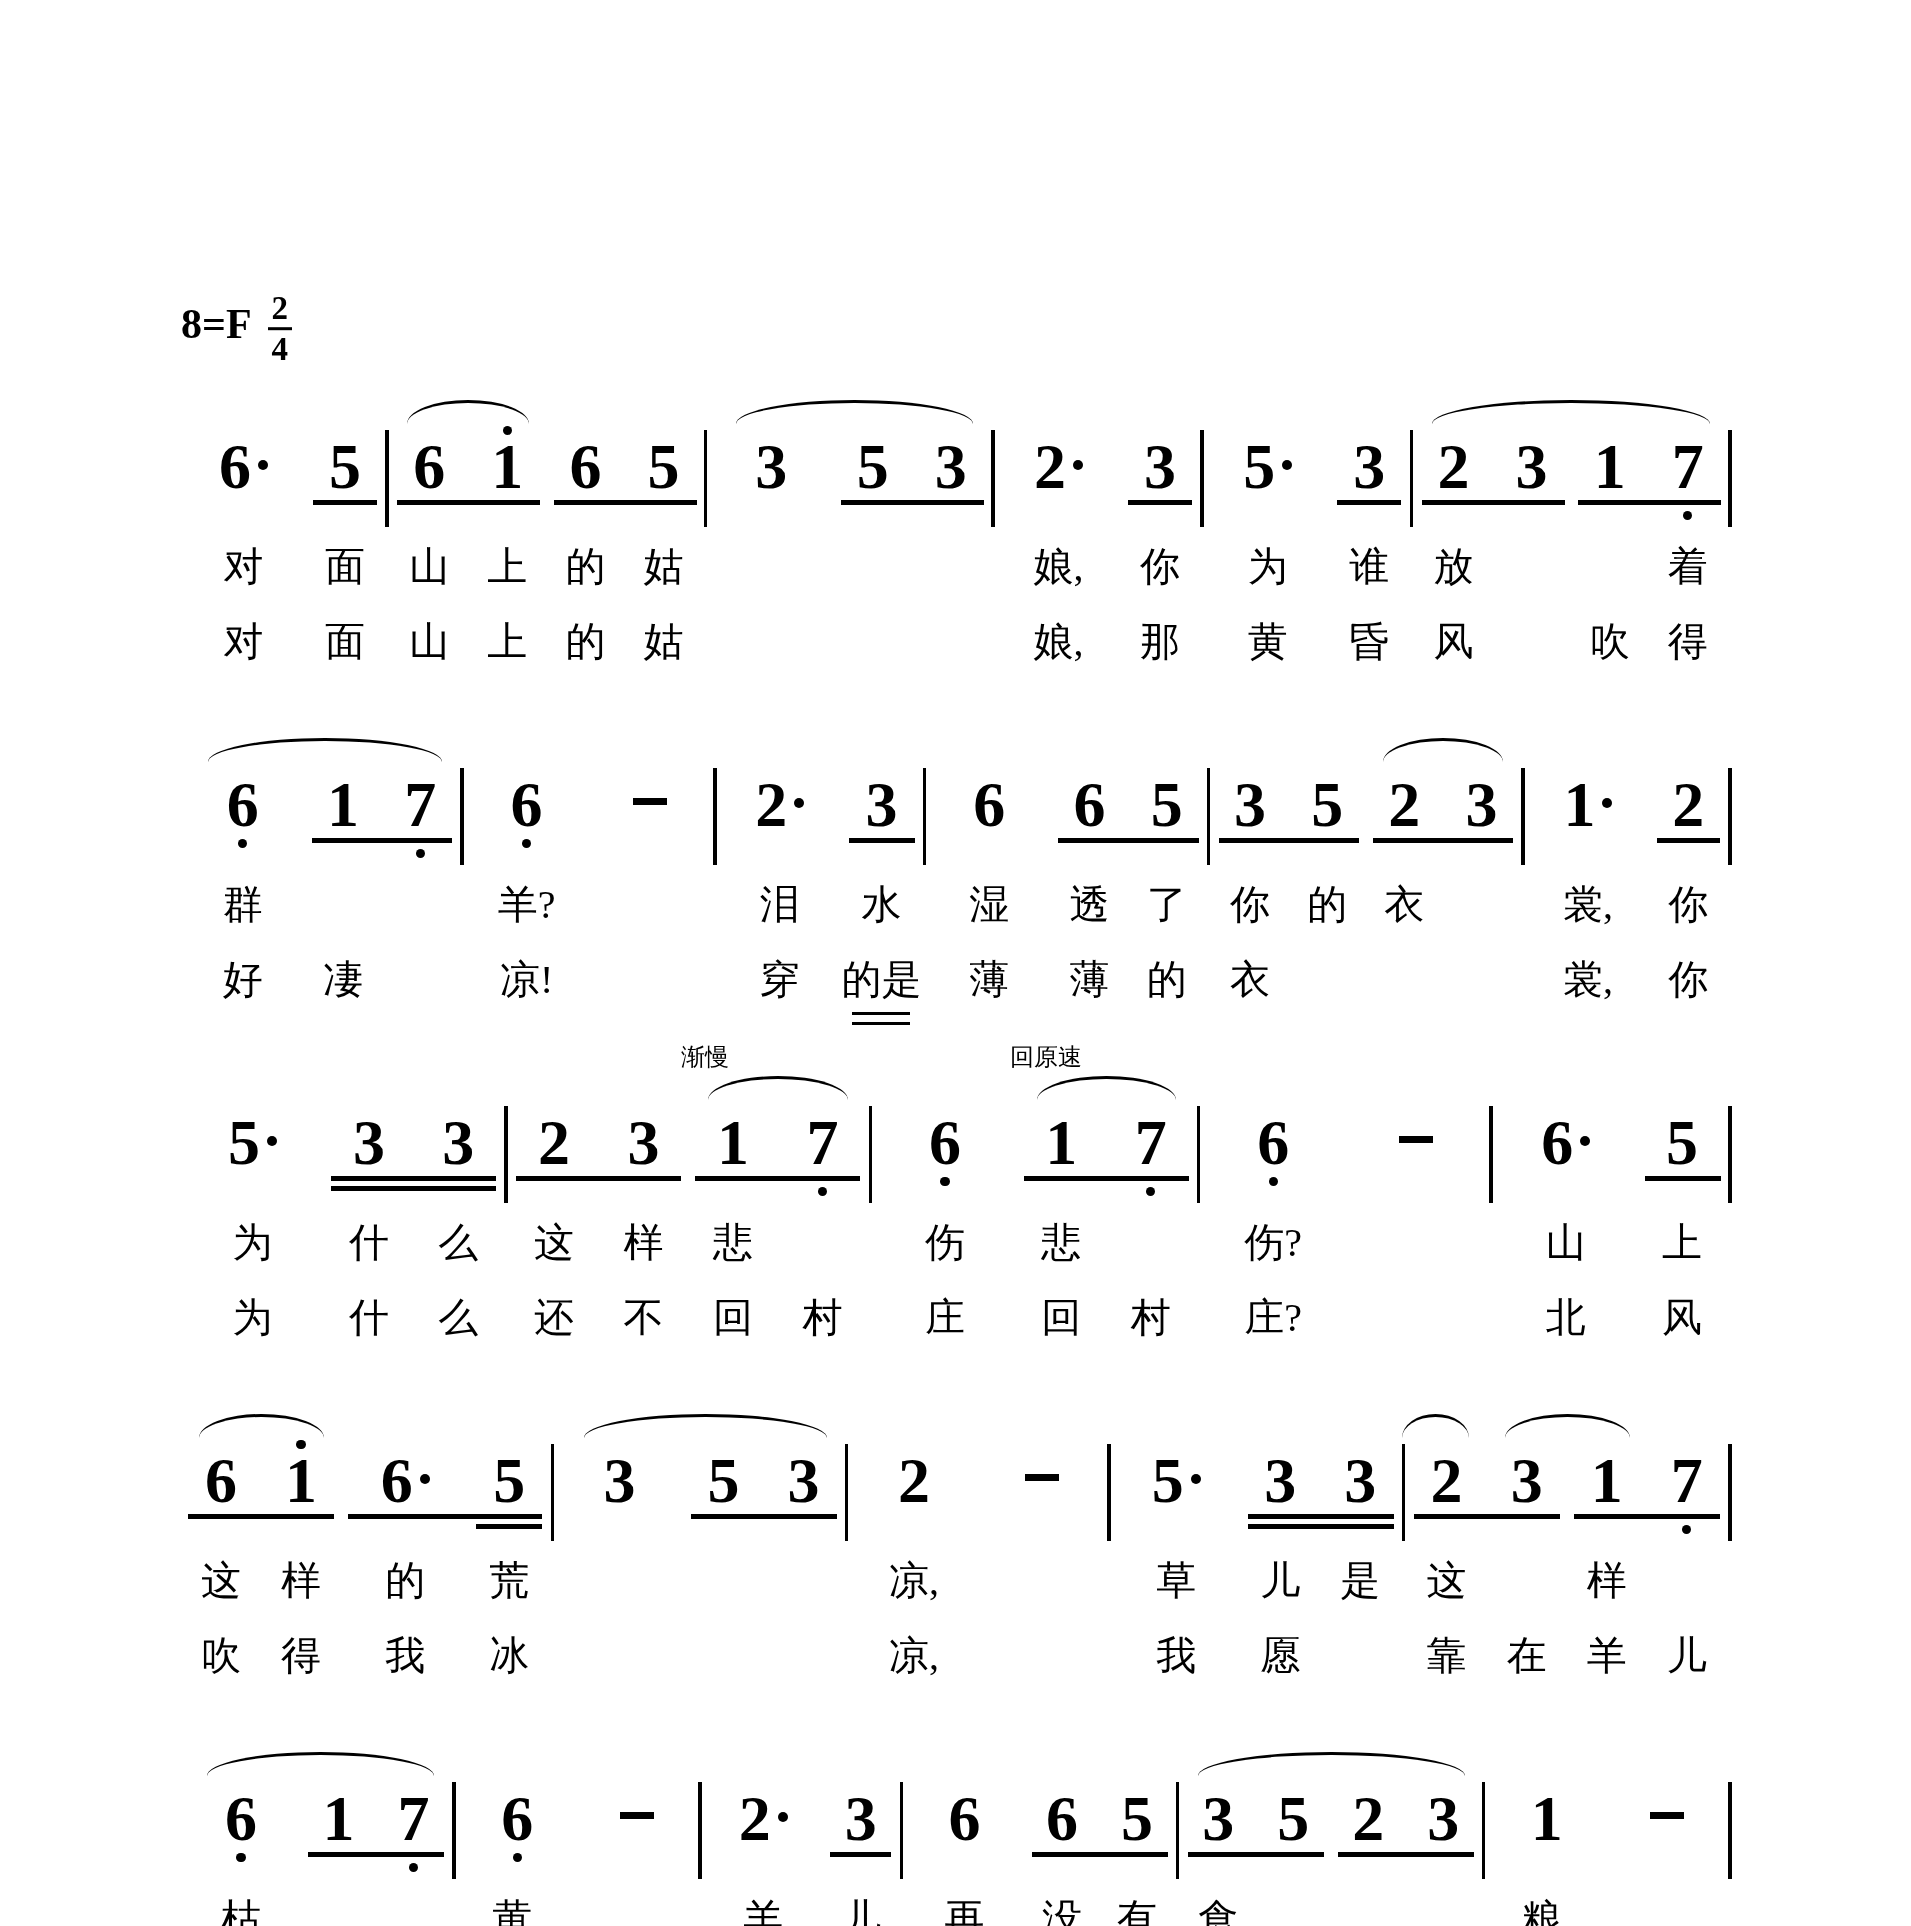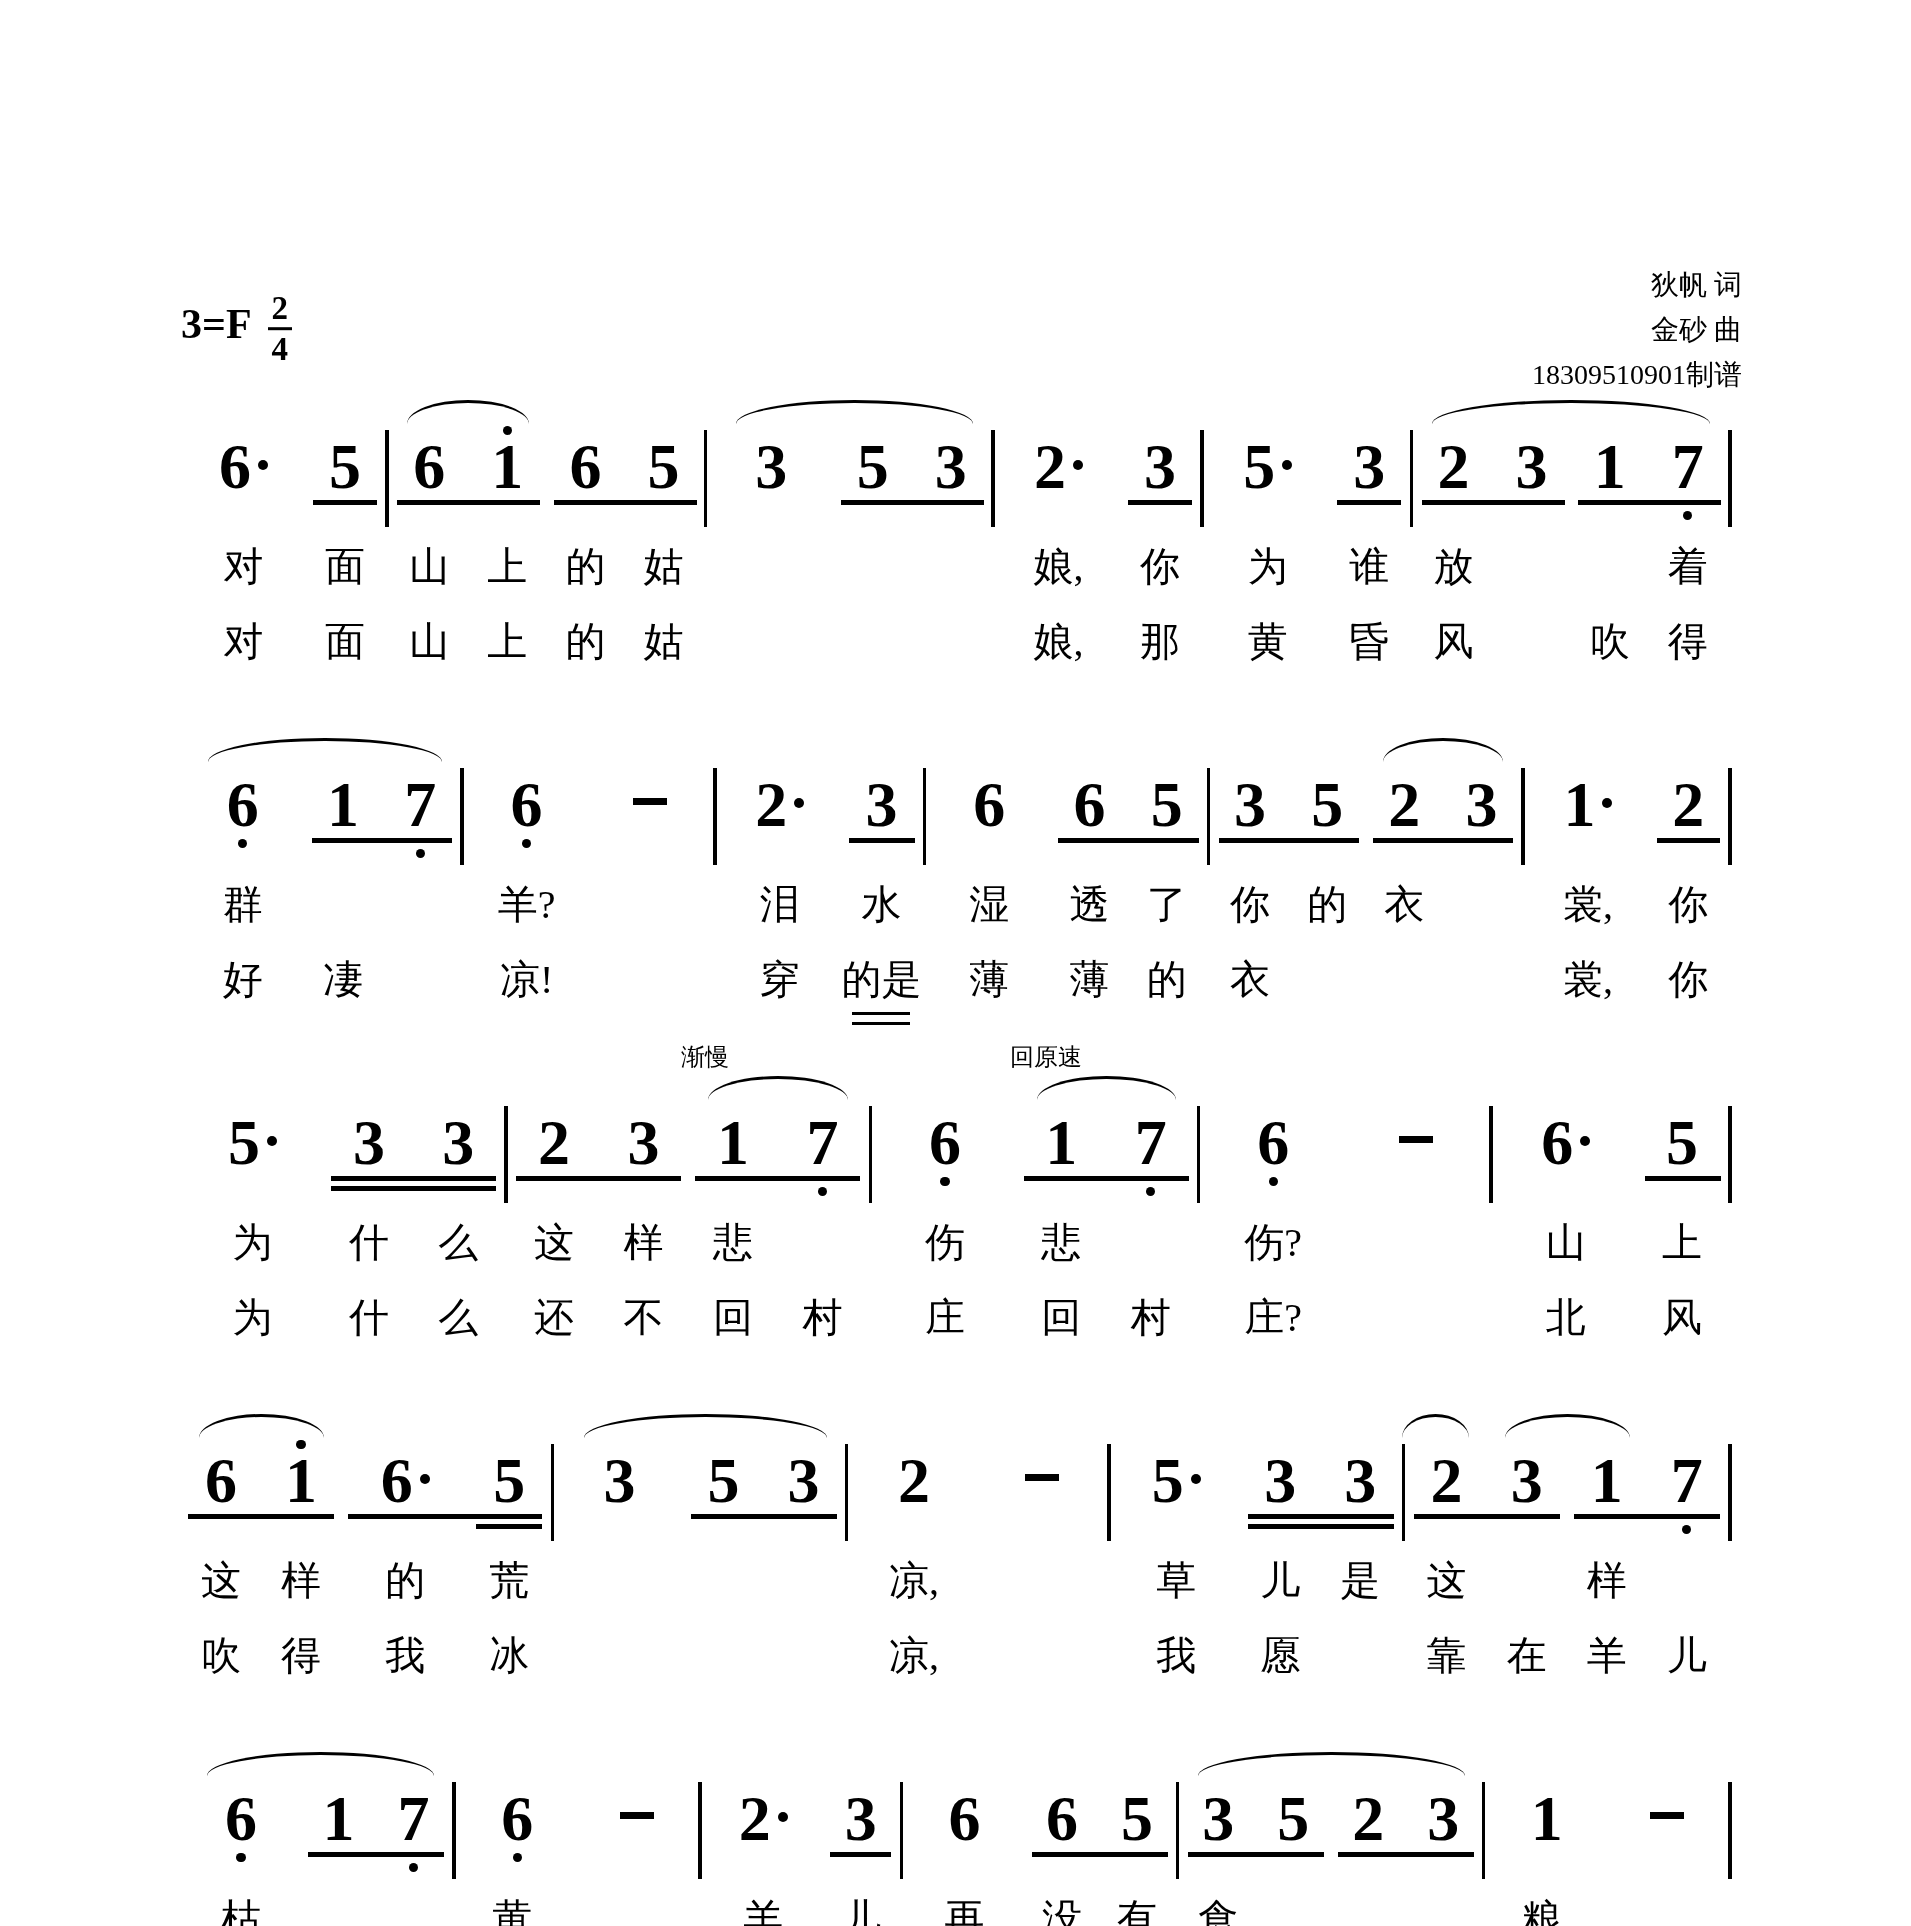--- a/index.html
+++ b/index.html
@@ -39,32 +39,27 @@
        font-family:"Liberation Serif","DejaVu Serif",serif;}
   .dbl{display:block;width:58px;height:13px;border-top:3.9px solid #000;border-bottom:3.9px solid #000;
        box-sizing:border-box;margin:3.9px auto 0;}
 </style>
 </head>
 <body>
 
 <div class="page">
 
   <div class="keysig">
-    <span>3=F</span>
+    <span>8=F</span>
     <span class="frac">
       <i>2</i>
       <i class="den">4</i>
     </span>
   </div>
 
-  <div class="credits">
-    <div>狄帆  词</div>
-    <div>金砂  曲</div>
-    <div>18309510901制谱</div>
-  </div>
 
   <div id="systems">
       <div class="system" style="top: 435px;">
         <div class="grid" style="grid-template-columns: 1.6fr 1fr 6.2px 1fr 1fr 1fr 1fr 6.2px 1.6fr 1fr 1fr 6.2px 1.6fr 1fr 6.2px 1.6fr 1fr 6.2px 1fr 1fr 1fr 1fr 6.2px;">
           <div class="ncell" style="grid-area: 1 / 1;">
             <b class="dig">6</b>
             <i class="augdot"></i>
           </div>
           <div class="ncell" style="grid-area: 1 / 2;">
             <b class="dig">5</b>

